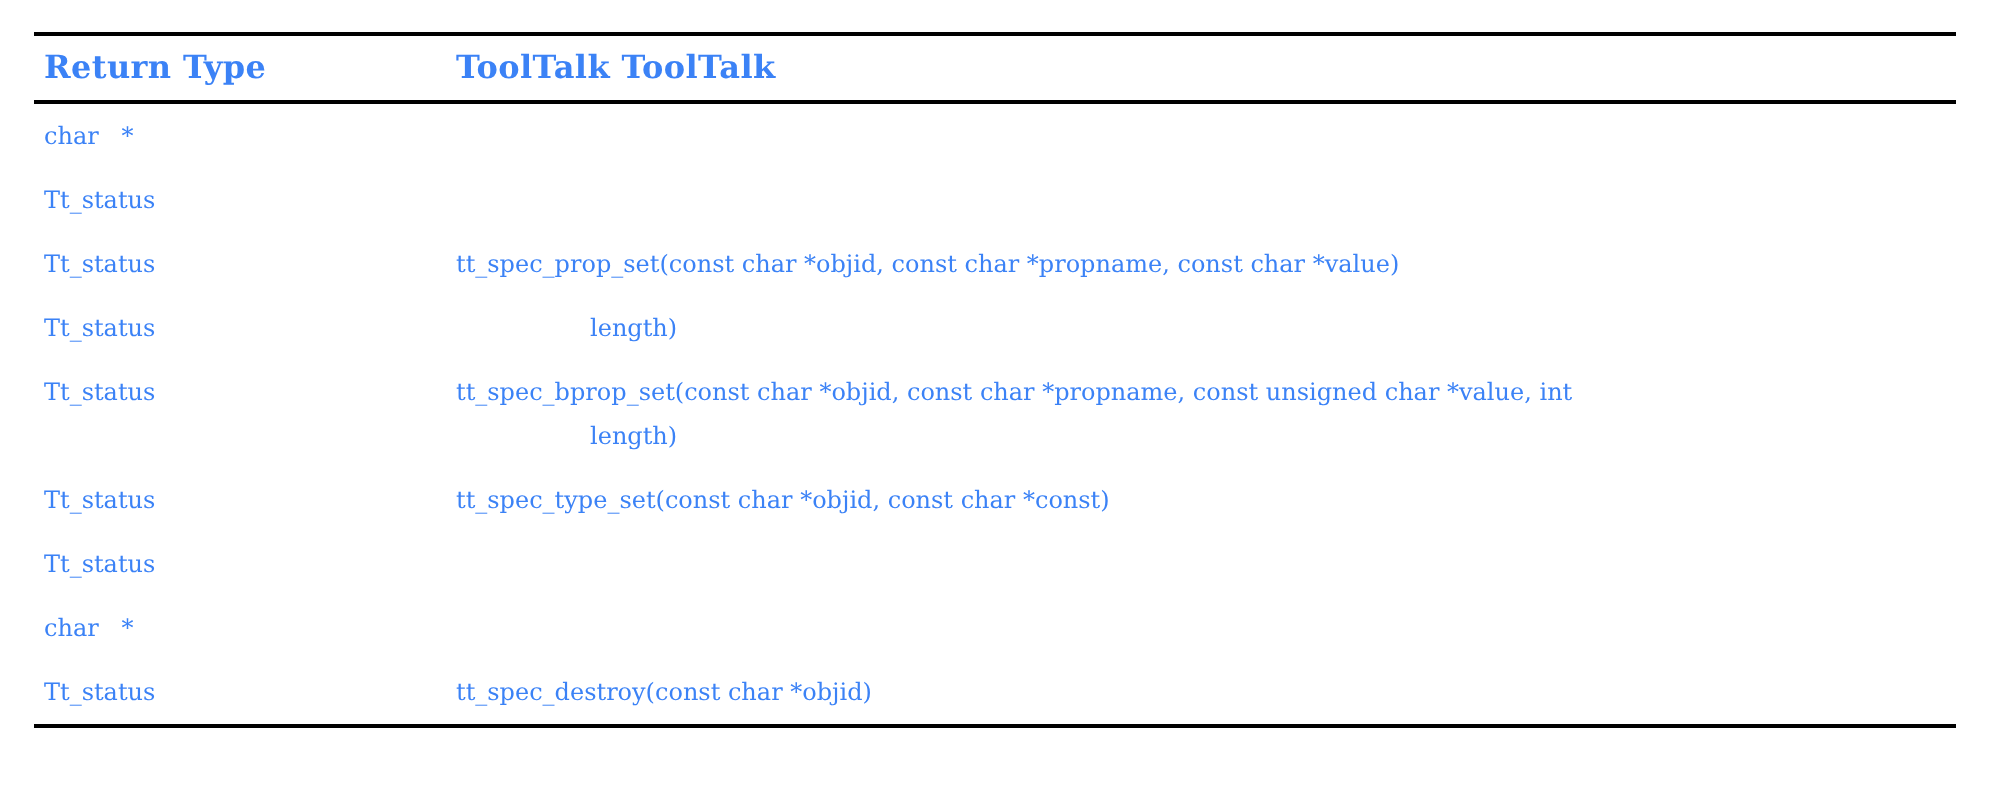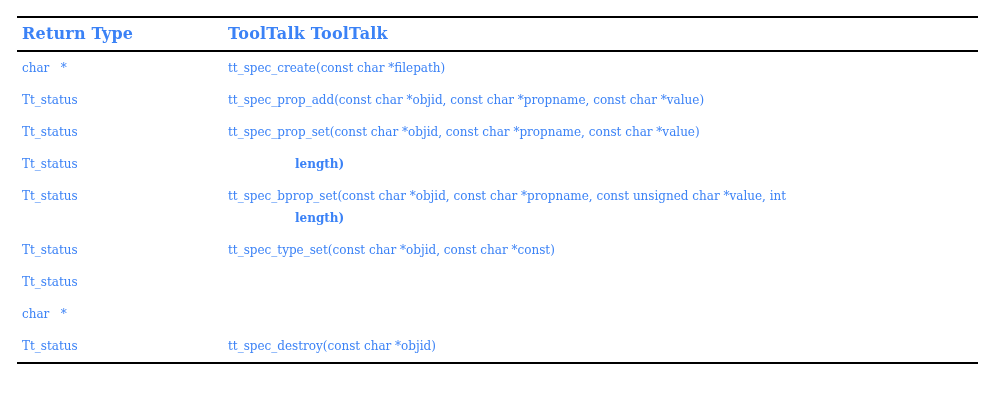--- a/index.html
+++ b/index.html
@@ -48,50 +48,43 @@
   }
   .rt {
     white-space: pre;
   }
   .func-line {
     display: block;
     white-space: nowrap;
   }
   .func-cont {
     padding-left: 67px;
-    font-weight: bold;
   }
 </style>
 </head>
 <body>
 
 <div class="page">
   <div class="doc-table">
 
     <div class="rule top"></div>
 
     <div class="header-row">
       <span>Return Type</span>
       <span>ToolTalk ToolTalk</span>
     </div>
 
     <div class="rule mid"></div>
 
     <div class="row">
       <span class="rt">char   *</span>
-      <span class="fn">
-        <span class="func-line">tt_spec_create(const char *filepath)</span>
-      </span>
     </div>
 
     <div class="row">
       <span class="rt">Tt_status</span>
-      <span class="fn">
-        <span class="func-line">tt_spec_prop_add(const char *objid, const char *propname, const char *value)</span>
-      </span>
     </div>
 
     <div class="row">
       <span class="rt">Tt_status</span>
       <span class="fn">
         <span class="func-line">tt_spec_prop_set(const char *objid, const char *propname, const char *value)</span>
       </span>
     </div>
 
     <div class="row">

